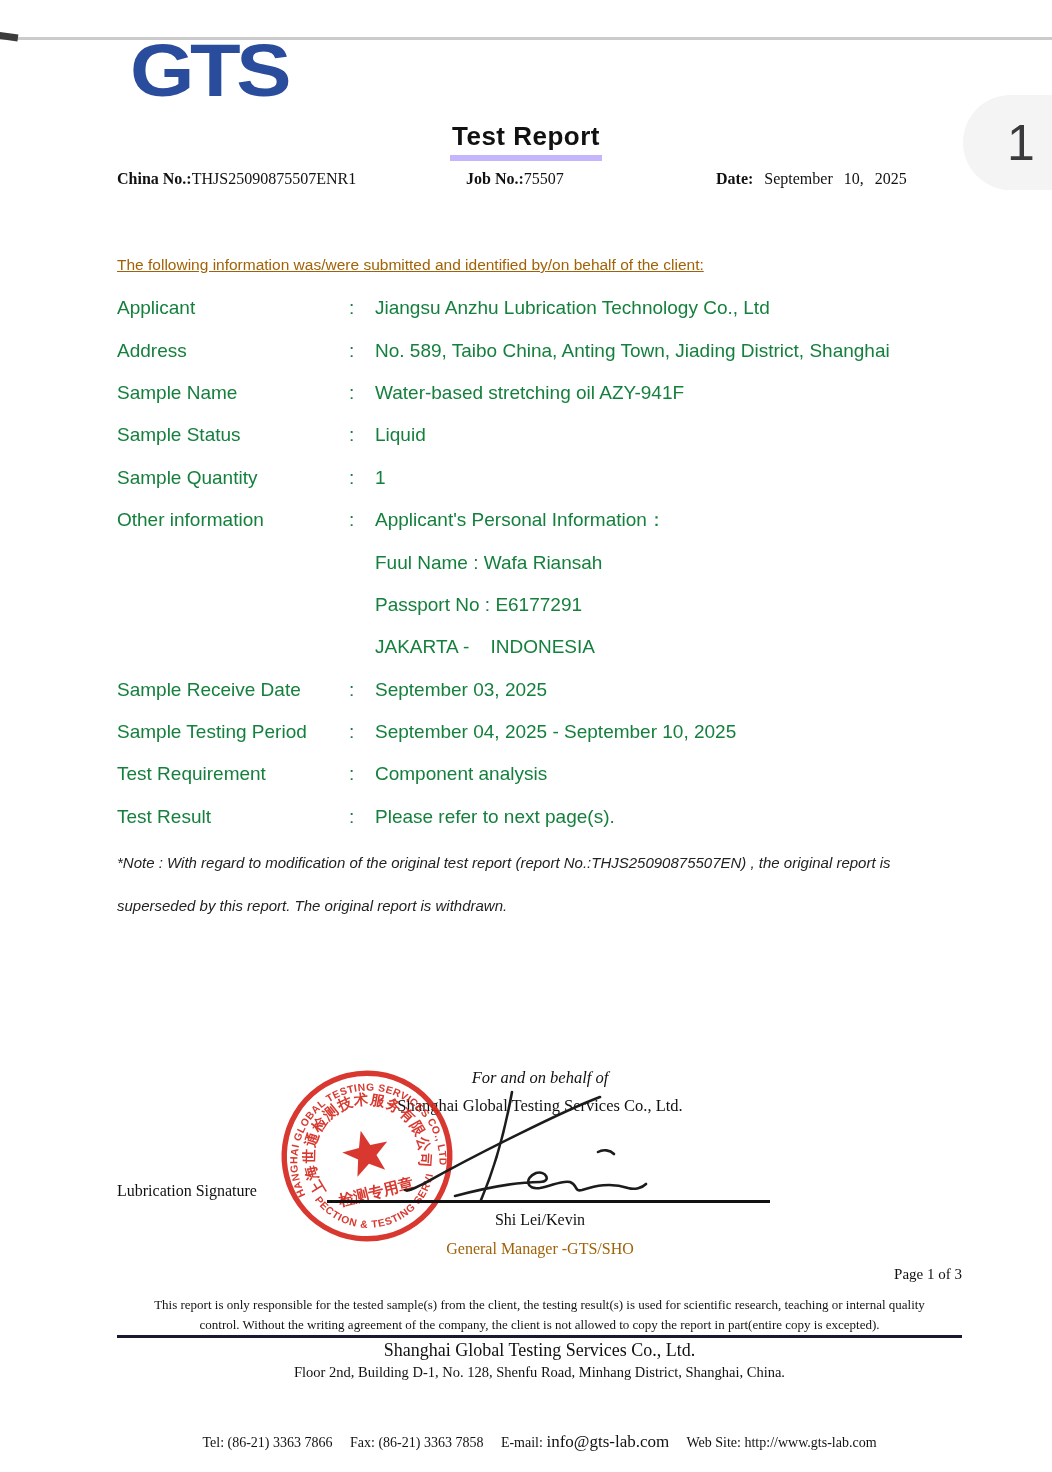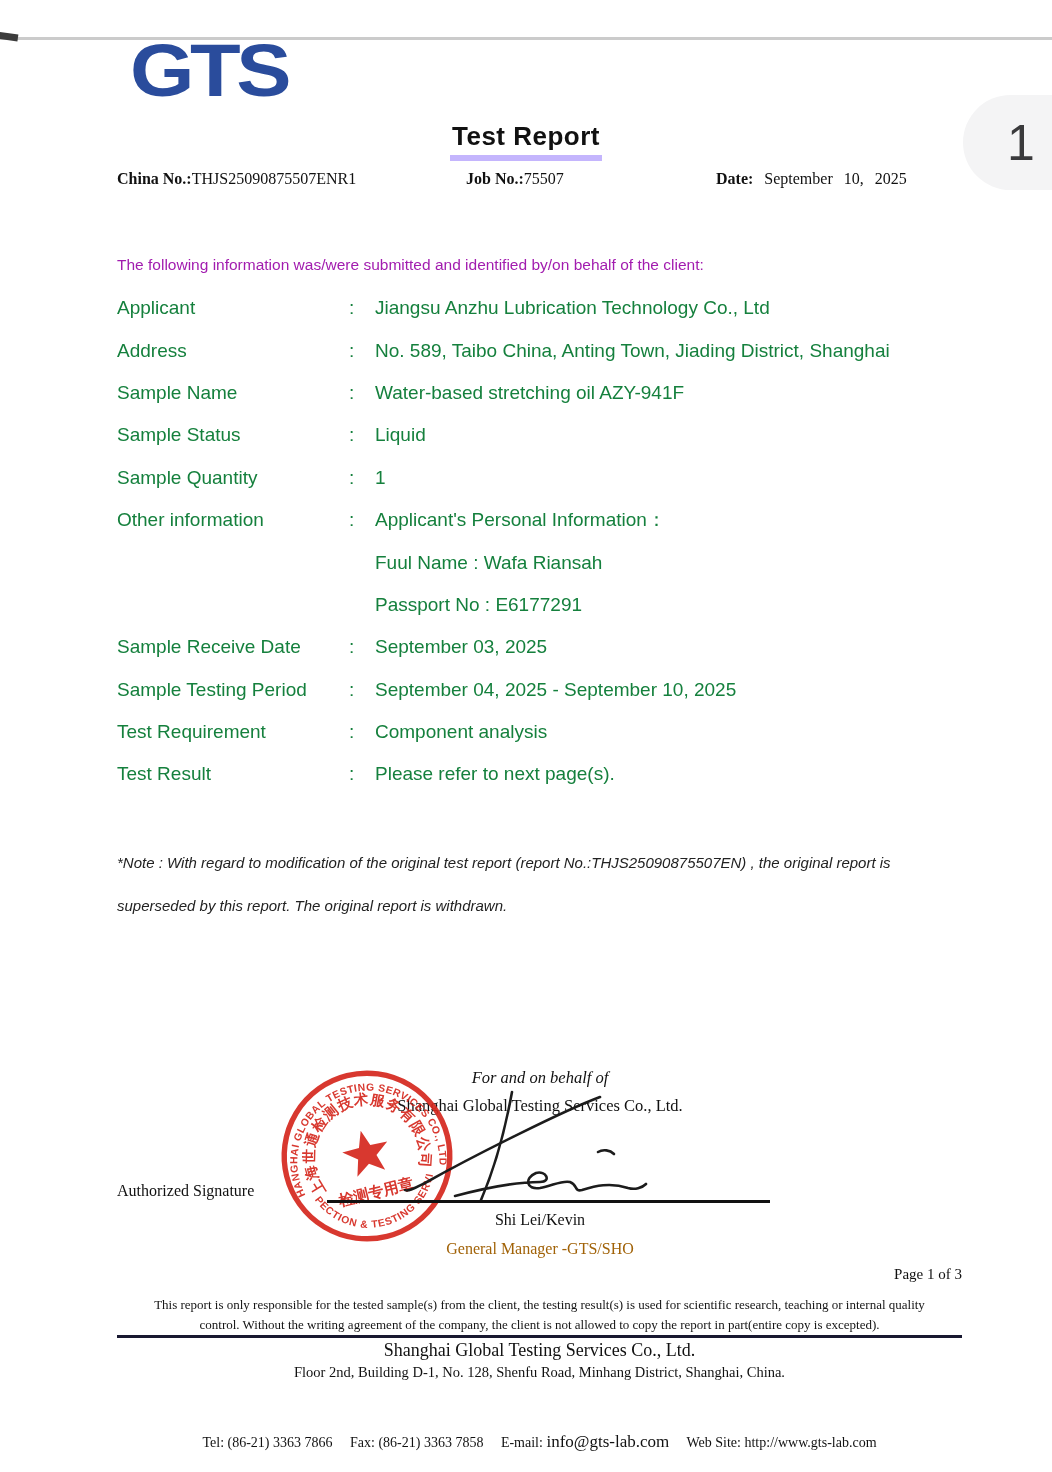--- a/index.html
+++ b/index.html
@@ -32,21 +32,21 @@
     border-bottom:6px solid #c4b5fd; padding:0 2px 3px 2px; letter-spacing:0.5px;
   }
   .meta-row { position:absolute; top:170px; left:0; width:1052px; height:22px;
     font-family:"Liberation Serif","DejaVu Serif",serif; font-size:16px; }
   .meta-report { position:absolute; left:117px; top:0; }
   .meta-job { position:absolute; left:441px; top:0;margin-left:25px; }
   .meta-date { position:absolute; left:716px; top:0; word-spacing:7px; }
   .meta-row b { font-weight:bold; }
 
   
-  .intro { position:absolute; top:256px; left:117px; width:860px; font-size:15.5px; color:#a21caf; }
+  .intro { position:absolute; top:256px; left:117px; width:860px; font-size:15.5px; color:#a16207;text-decoration:underline; }
   .info-table { position:absolute; top:287px; left:117px; width:860px; }
   .info-row { display:flex; height:42.4px; align-items:center; font-size:19px; color:#15803d; }
   .info-label { width:232px; flex:none; white-space:pre; }
   .info-colon { width:26px; flex:none; }
   .info-value { flex:1; white-space:pre; }
 
   .note { position:absolute; top:842px; left:117px; width:870px;
     font-style:italic; font-size:15px; color:#222; line-height:42.5px; }
 
   
@@ -139,20 +139,25 @@
       </div>
     <div class="info-row">
         <span class="info-label"></span>
         <span class="info-colon"></span>
         <span class="info-value">Fuul Name : Wafa Riansah</span>
       </div>
     <div class="info-row">
         <span class="info-label"></span>
         <span class="info-colon"></span>
         <span class="info-value">Passport No : E6177291</span>
+      </div>
+    <div class="info-row">
+        <span class="info-label"></span>
+        <span class="info-colon"></span>
+        <span class="info-value">JAKARTA -    INDONESIA</span>
       </div>
     <div class="info-row">
         <span class="info-label">Sample Receive Date</span>
         <span class="info-colon">:</span>
         <span class="info-value">September 03, 2025</span>
       </div>
     <div class="info-row">
         <span class="info-label">Sample Testing Period</span>
         <span class="info-colon">:</span>
         <span class="info-value">September 04, 2025 - September 10, 2025</span>
@@ -201,21 +206,21 @@
 
   <svg class="sign-svg" viewBox="0 0 300 130">
     <g stroke="#1c1c1c" stroke-width="2.6" fill="none" stroke-linecap="round">
       <path d="M132,12 C 126,45 116,85 101,120"></path>
       <path d="M220,17 C 185,30 95,75 45,103 C 35,108 28,112 25,110"></path>
       <path d="M75,116 C 105,108 135,102 160,102 C 172,102 166,90 156,93 C 144,98 146,110 160,108 C 172,106 182,100 190,102 C 198,105 194,112 202,110 C 215,106 230,102 248,108 C 255,110 262,108 266,104"></path>
       <path d="M218,72 C 223,69 230,70 234,74"></path>
     </g>
   </svg>
 
-  <div class="auth-label">Authorized Signature</div>
+  <div class="auth-label">Lubrication Signature</div>
   <div class="sig-line"></div>
   <div class="signer">Shi Lei/Kevin</div>
   <div class="signer-title">General Manager -GTS/SHO</div>
   <div class="pagination">Page 1 of 3</div>
 
   <div class="disclaimer">
     <div>This report is only responsible for the tested sample(s) from the client, the testing result(s) is used for scientific research, teaching or internal quality</div>
     <div>control. Without the writing agreement of the company, the client is not allowed to copy the report in part(entire copy is excepted).</div>
   </div>
   <div class="footer-rule"></div>

